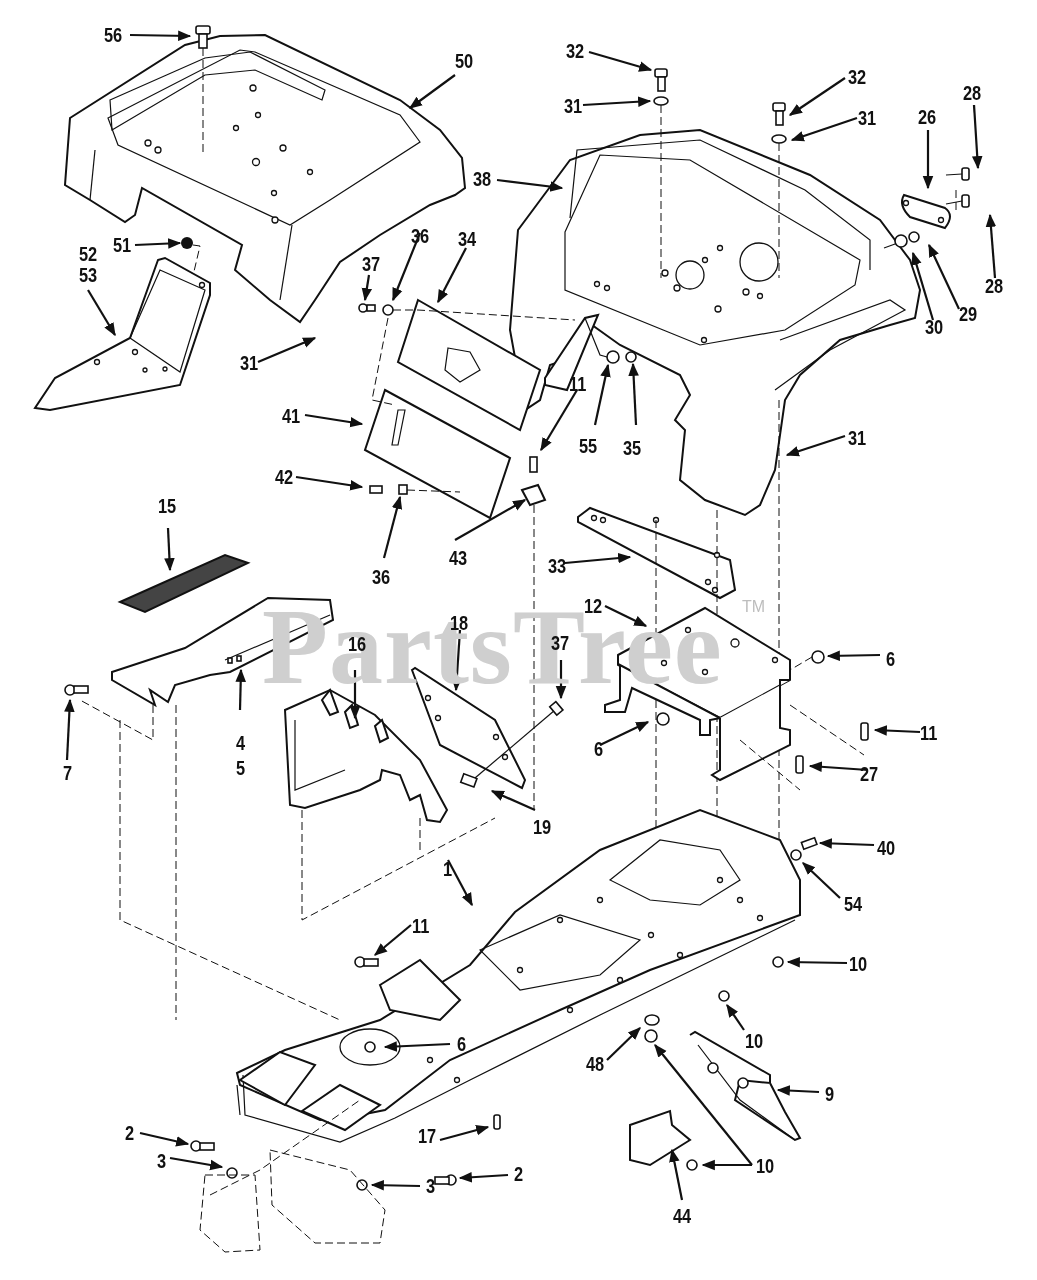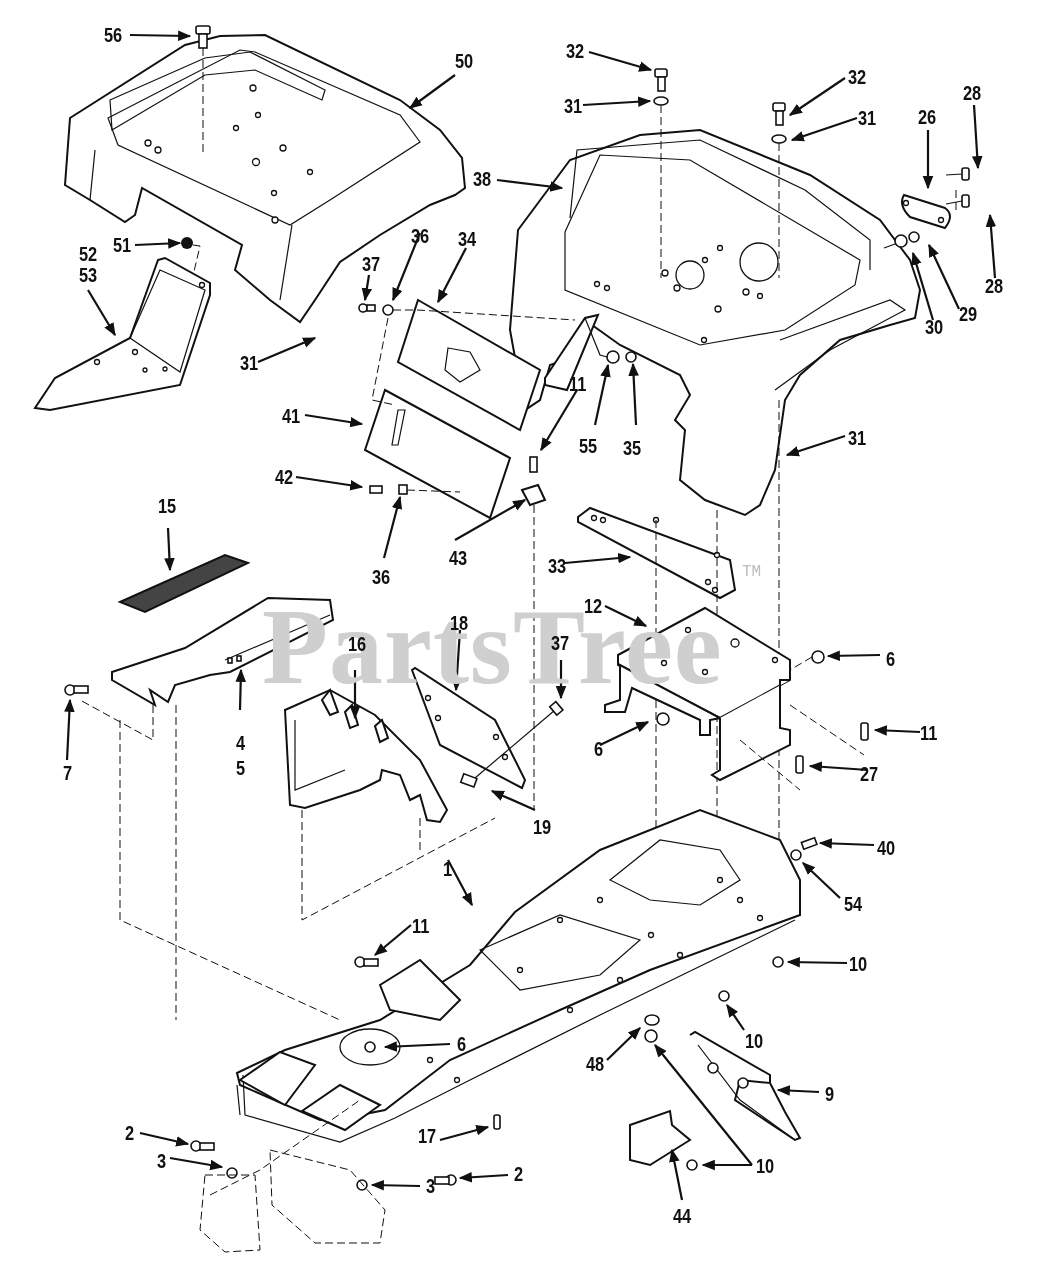--- a/index.html
+++ b/index.html
@@ -5,22 +5,22 @@
   html, body { margin: 0; padding: 0; background: #ffffff; }
   body { width: 1037px; height: 1280px; position: relative; overflow: hidden;
          font-family: "Liberation Sans", sans-serif; }
   #diagram { position: absolute; left: 0; top: 0; width: 1037px; height: 1280px; }
   .callout { position: absolute; font-family: "Liberation Sans", sans-serif;
              font-weight: bold; font-size: 21px; line-height: 1; color: #111;
              transform: scaleX(0.78); transform-origin: left top; white-space: nowrap; }
   .watermark { position: absolute; left: 262px; top: 585px; font-family: "Liberation Serif", serif;
                font-weight: bold; font-size: 108px; color: #cfcfcf; letter-spacing: 1px;
                pointer-events: none; }
-  .tm { position: absolute; left: 742px; top: 563px; font-size: 16px; color: #bdbdbd;
-        font-family: Liberation Mono, monospace; }
+  .tm { position: absolute; left: 742px; top: 598px; font-size: 16px; color: #bdbdbd;
+        font-family: Liberation Sans, sans-serif; }
   svg .part { fill: #fff; stroke: #111; stroke-width: 2; }
   svg .thin { fill: none; stroke: #111; stroke-width: 1.2; }
   svg .dash { fill: none; stroke: #111; stroke-width: 1; stroke-dasharray: 8 4; }
   svg .arrow { fill: none; stroke: #111; stroke-width: 2.2; marker-end: url(#ah); }
   svg .hole { fill: #fff; stroke: #111; stroke-width: 1.3; }
   svg .hw { fill: #fff; stroke: #111; stroke-width: 1.6; }
 </style>
 </head>
 <body>
 

